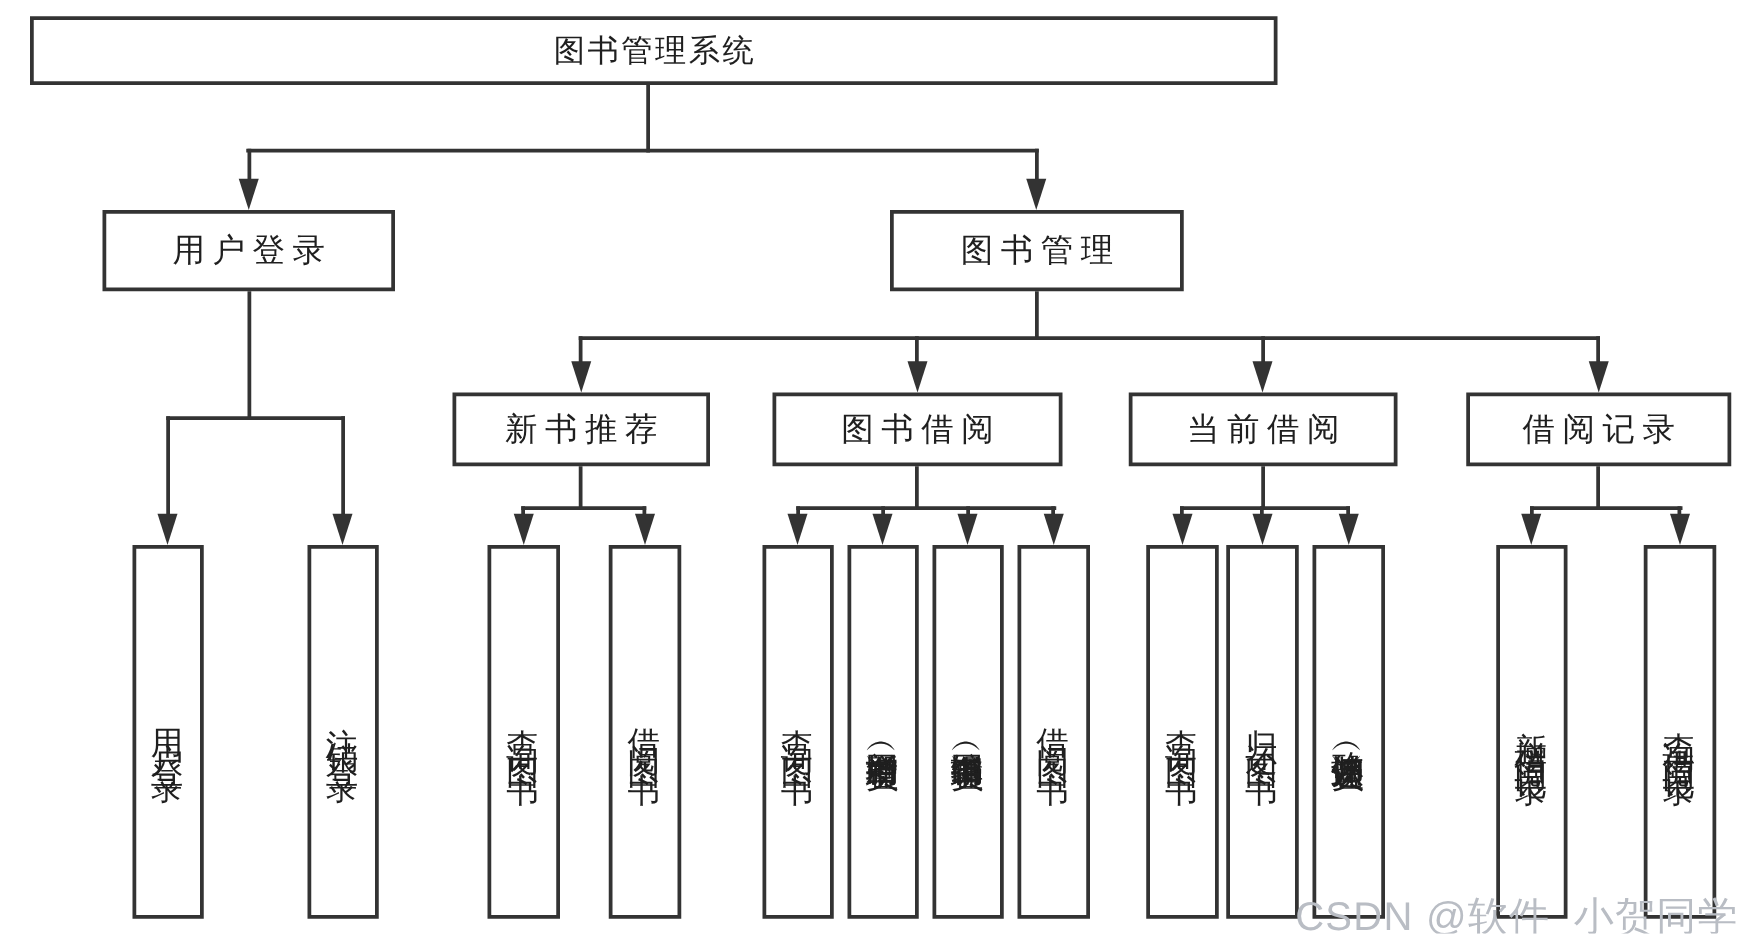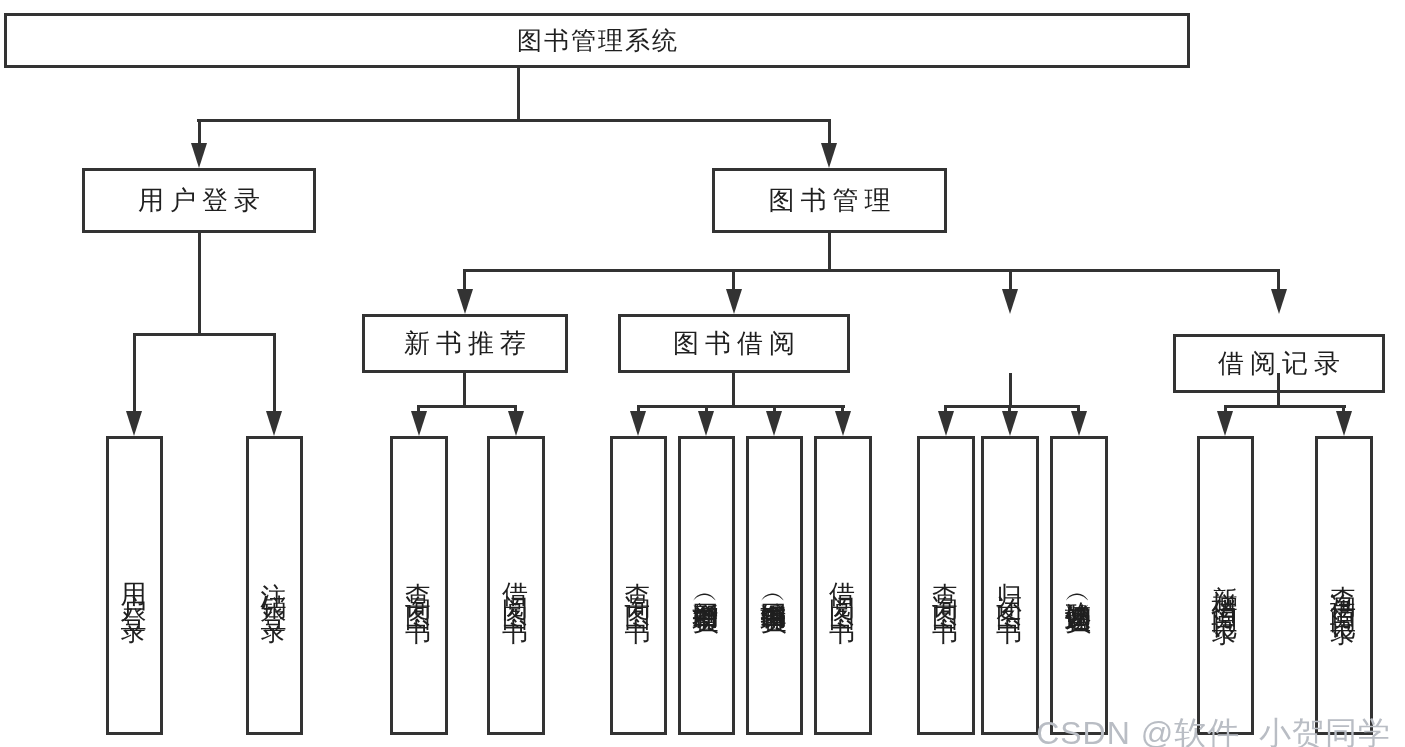--- a/index.html
+++ b/index.html
@@ -67,42 +67,45 @@
     letter-spacing:1px;
     z-index:5;
     white-space:nowrap;
   }
 </style>
 </head>
 <body>
 
 <div class="stage">
 
-  <div class="node h-node root-node" style="left:4px;top:13px;width:1186px;height:55px;">
+  <div class="node h-node root-node" style="left:24px;top:13px;width:998px;height:55px;">
     <span>图书管理系统</span>
   </div>
 
   <div class="node h-node" style="left:82px;top:168px;width:234px;height:65px;">
     <span>用户登录</span>
   </div>
 
   <div class="node h-node" style="left:362px;top:314px;width:206px;height:59px;">
     <span>新书推荐</span>
   </div>
 
   <div class="node h-node" style="left:712px;top:168px;width:235px;height:65px;">
     <span>图书管理</span>
   </div>
 
   <div class="node h-node" style="left:618px;top:314px;width:232px;height:59px;">
     <span>图书借阅</span>
   </div>
 
-
-  <div class="node h-node" style="left:1173px;top:314px;width:212px;height:59px;margin-top:20px;">
+  <div class="node h-node" style="left:903px;top:314px;width:215px;height:59px;">
+    <span>当前借阅</span>
+  </div>
+
+  <div class="node h-node" style="left:1173px;top:314px;width:212px;height:59px;">
     <span>借阅记录</span>
   </div>
 
   <div class="node v-node ls-wide" style="left:106px;top:436px;width:57px;height:299px;">
     <span>用户登录</span>
   </div>
   <div class="node v-node ls-wide" style="left:246px;top:436px;width:57px;height:299px;">
     <span>注销登录</span>
   </div>
 

